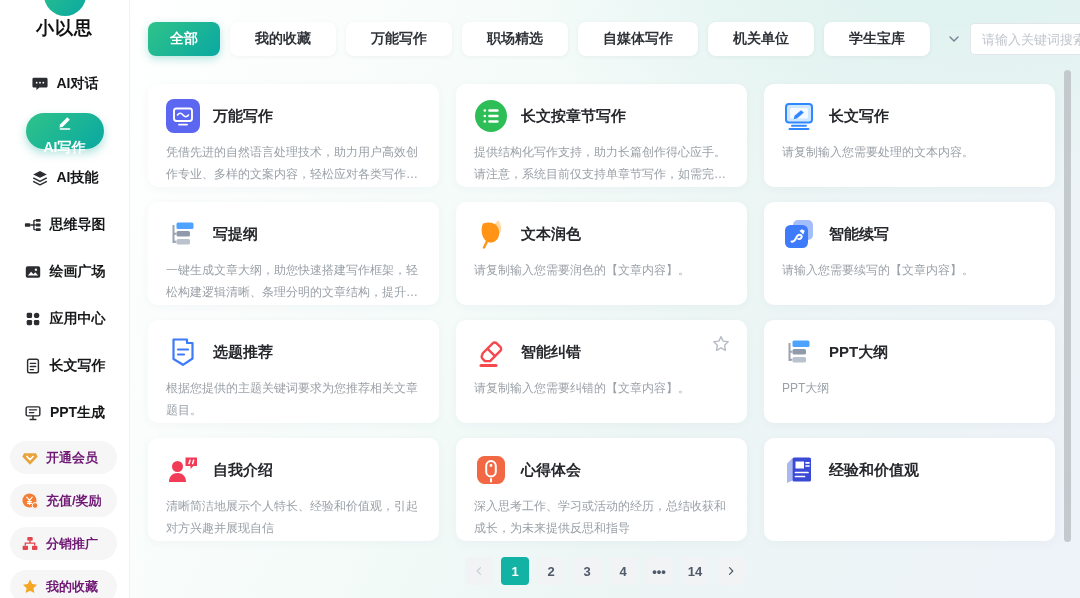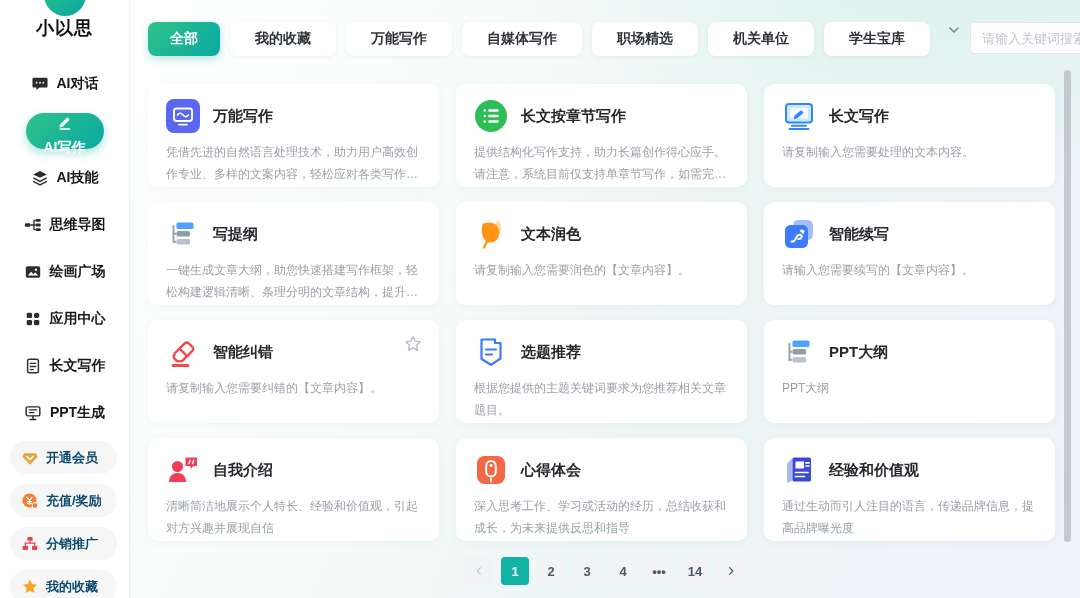--- a/index.html
+++ b/index.html
@@ -13,30 +13,30 @@
   .logo-title { margin-top:16px; text-align:center; font-size:18px; font-weight:bold; letter-spacing:1px; color:#111; }
   .side-nav { margin-top:26px; display:flex; flex-direction:column; align-items:center; gap:11px; }
   .nav-item { display:flex; align-items:center; gap:8px; height:36px; padding:0 14px; border-radius:18px;
               font-size:14px; font-weight:bold; color:#17181a; cursor:pointer; }
   .nav-item .nav-icon { display:flex; width:18px; height:18px; }
   .nav-item .nav-icon svg { width:18px; height:18px; }
   .nav-item.active { background:linear-gradient(135deg,var(--accent-from),var(--accent-to)); color:#fff;
                      box-shadow:0 4px 10px rgba(16,171,156,.35); padding:0 18px;flex-direction:column; }
   .side-shortcuts { position:absolute; top:441px; left:10px; right:12px; display:flex; flex-direction:column; gap:10px; }
   .shortcut-pill { display:flex; align-items:center; gap:7px; height:33px; padding:0 11px; border-radius:17px;
-                   background:#f6f6f7; font-size:13px; font-weight:bold; color:#0c4a6e; cursor:pointer; }
+                   background:#f6f6f7; font-size:13px; font-weight:bold; color:#701a75; cursor:pointer; }
   .shortcut-pill svg { width:18px; height:18px; }
 
   
   .main { position:absolute; left:130px; top:0; right:0; bottom:0;
           background:
             radial-gradient(650px 320px at 88% -5%, #ddf2ee 0%, rgba(221,242,238,0) 70%),
             linear-gradient(115deg, #ffffff 0%, #f4fbf9 38%, #ecf6f4 58%, #eef2f9 100%); }
 
-  .tabbar { display:flex; align-items:flex-start; padding:22px 24px 0 18px;gap:8px; }
+  .tabbar { display:flex; align-items:center; padding:22px 24px 0 18px;gap:8px; }
   .tabs { display:flex; gap:10px; align-items:center; }
   .tab-btn { height:34px; padding:0 25px; border:none; border-radius:8px; background:#fff; cursor:pointer;
              font-family:inherit; font-size:14px; font-weight:bold; color:#2f3338;
              box-shadow:0 1px 4px rgba(31,61,58,.06); white-space:nowrap; }
   .tab-btn.active { background:linear-gradient(135deg,var(--accent-from),var(--accent-to)); color:#fff; padding:0 22px;
                     box-shadow:0 3px 8px rgba(16,171,156,.3); }
   .tabs-chevron { margin-left:8px; display:flex; cursor:pointer; }
   .search-box { margin-left:auto; }
   .search-box input { width:210px; height:32px; border:1px solid #e2e6ea; border-radius:4px; background:#fff;
                       padding:0 11px; font-family:inherit; font-size:13px; color:#333; outline:none; }
@@ -193,22 +193,22 @@
       </div>
     </div>
 </aside>
 
 <main class="main">
   <div class="tabbar">
     <div class="tabs" id="tabs">
         <button class="tab-btn active">全部</button>
         <button class="tab-btn">我的收藏</button>
         <button class="tab-btn">万能写作</button>
+        <button class="tab-btn">职场精选</button>
         <button class="tab-btn">自媒体写作</button>
-        <button class="tab-btn">职场精选</button>
         <button class="tab-btn">机关单位</button>
         <button class="tab-btn">学生宝库</button>
       </div>
     <span class="tabs-chevron">
       <svg width="16" height="16" viewBox="0 0 20 20">
           <path d="M5 7.5 l5 5 5-5" fill="none" stroke="#7a8599" stroke-width="1.8" stroke-linecap="round" stroke-linejoin="round"></path>
         </svg>
     </span>
     <div class="search-box">
       <input type="text" placeholder="请输入关键词搜索" style="">
@@ -307,46 +307,46 @@
           </span>
       <span class="card-title">智能续写</span>
     </div>
 
     <div class="card-desc">请输入您需要续写的【文章内容】。</div>
       </div>
       <div class="tool-card">
         <div class="card-head">
       <span class="card-icon" style="display:flex">
             <svg viewBox="0 0 34 34">
+              <path d="M7.5 4.5h13.5V8h5.5v15.5L17 29.8 7.5 24z" fill="none" stroke="#3e7bfa" stroke-width="2.2" stroke-linejoin="round"></path>
+              <path d="M12 14.5h10M12 19.5h6" stroke="#3e7bfa" stroke-width="2.2" stroke-linecap="round"></path>
+            </svg>
+          </span>
+      <span class="card-title">选题推荐</span>
+    </div>
+
+    <div class="card-desc">根据您提供的主题关键词要求为您推荐相关文章题目。</div>
+      </div>
+      <div class="tool-card">
+        <div class="card-head">
+      <span class="card-icon" style="display:flex">
+            <svg viewBox="0 0 34 34">
               <path d="M8.5 18.5 18.7 8.3a2.8 2.8 0 0 1 4 0l3.6 3.6a2.8 2.8 0 0 1 0 4L16.1 26.1h-5.2l-2.4-2.4a2.8 2.8 0 0 1 0-4z" fill="none" stroke="#f5494d" stroke-width="2.4" stroke-linejoin="round"></path>
               <path d="M13.4 13.6l7.6 7.6" stroke="#f5494d" stroke-width="2.4"></path>
               <path d="M7 30.5h15" stroke="#f5494d" stroke-width="3" stroke-linecap="round"></path>
             </svg>
           </span>
       <span class="card-title">智能纠错</span>
     </div>
     <span class="card-fav" style="width:20px;height:20px">
           <svg viewBox="0 0 20 20">
             <path d="M10 2.6l2.2 4.5 5 .7-3.6 3.5.9 5-4.5-2.4-4.5 2.4.9-5L2.8 7.8l5-.7z" fill="none" stroke="#b8bcc4" stroke-width="1.4" stroke-linejoin="round"></path>
           </svg>
         </span>
     <div class="card-desc">请复制输入您需要纠错的【文章内容】。</div>
-      </div>
-      <div class="tool-card">
-        <div class="card-head">
-      <span class="card-icon" style="display:flex">
-            <svg viewBox="0 0 34 34">
-              <path d="M7.5 4.5h13.5V8h5.5v15.5L17 29.8 7.5 24z" fill="none" stroke="#3e7bfa" stroke-width="2.2" stroke-linejoin="round"></path>
-              <path d="M12 14.5h10M12 19.5h6" stroke="#3e7bfa" stroke-width="2.2" stroke-linecap="round"></path>
-            </svg>
-          </span>
-      <span class="card-title">选题推荐</span>
-    </div>
-
-    <div class="card-desc">根据您提供的主题关键词要求为您推荐相关文章题目。</div>
       </div>
       <div class="tool-card">
         <div class="card-head">
       <span class="card-icon" style="display:flex">
             <svg viewBox="0 0 34 34">
               <path d="M7.5 8v18M7.5 16.8h2.8M7.5 24.8h2.8" fill="none" stroke="#9aa4b2" stroke-width="2"></path>
               <rect x="10.5" y="5.5" width="17" height="6.5" rx="1.6" fill="#4da3ff"></rect>
               <rect x="10.5" y="14" width="13.5" height="5.6" rx="1.6" fill="#8f9bab"></rect>
               <rect x="10.5" y="22" width="13.5" height="5.6" rx="1.6" fill="#b9c2cd"></rect>
             </svg>
@@ -392,21 +392,20 @@
             <svg viewBox="0 0 34 34">
               <path d="M5 10.5l5.5-5.5v22.5L5 30z" fill="#aab8f0"></path>
               <rect x="10.5" y="4.5" width="18.5" height="24" rx="1.6" fill="#3a49d6"></rect>
               <rect x="13.5" y="8.5" width="8.5" height="7" fill="#fff"></rect>
               <path d="M24 9.8h3M24 13h3M13.5 19.5h12.5M13.5 23.5h9" stroke="#fff" stroke-width="1.7" stroke-linecap="round"></path>
             </svg>
           </span>
       <span class="card-title">经验和价值观</span>
     </div>
 
-    <div class="card-desc">通过生动而引人注目的语言，传递品牌信息，提高品牌曝光度</div>
       </div>
     </div>
 
   <div class="pagination" id="pagination">
       <button class="page-btn nav-prev">
         <svg viewBox="0 0 20 20">
           <path d="M12.5 4.5 7 10l5.5 5.5" fill="none" stroke="currentColor" stroke-width="2" stroke-linecap="round" stroke-linejoin="round"></path>
         </svg>
       </button>
       <button class="page-btn active">1</button>

